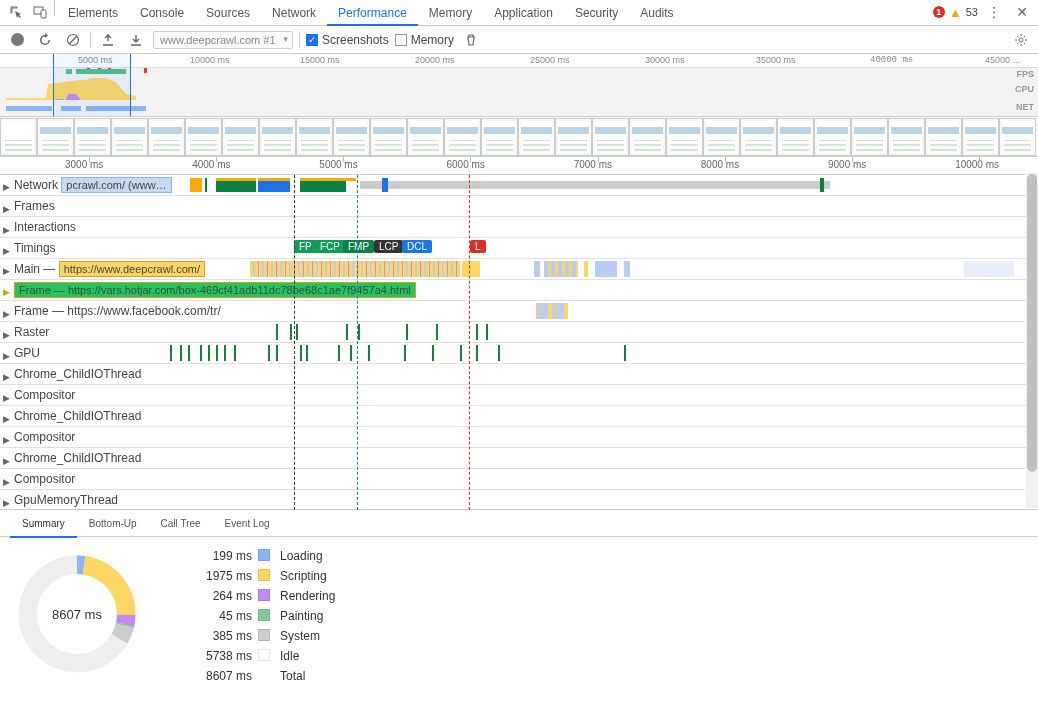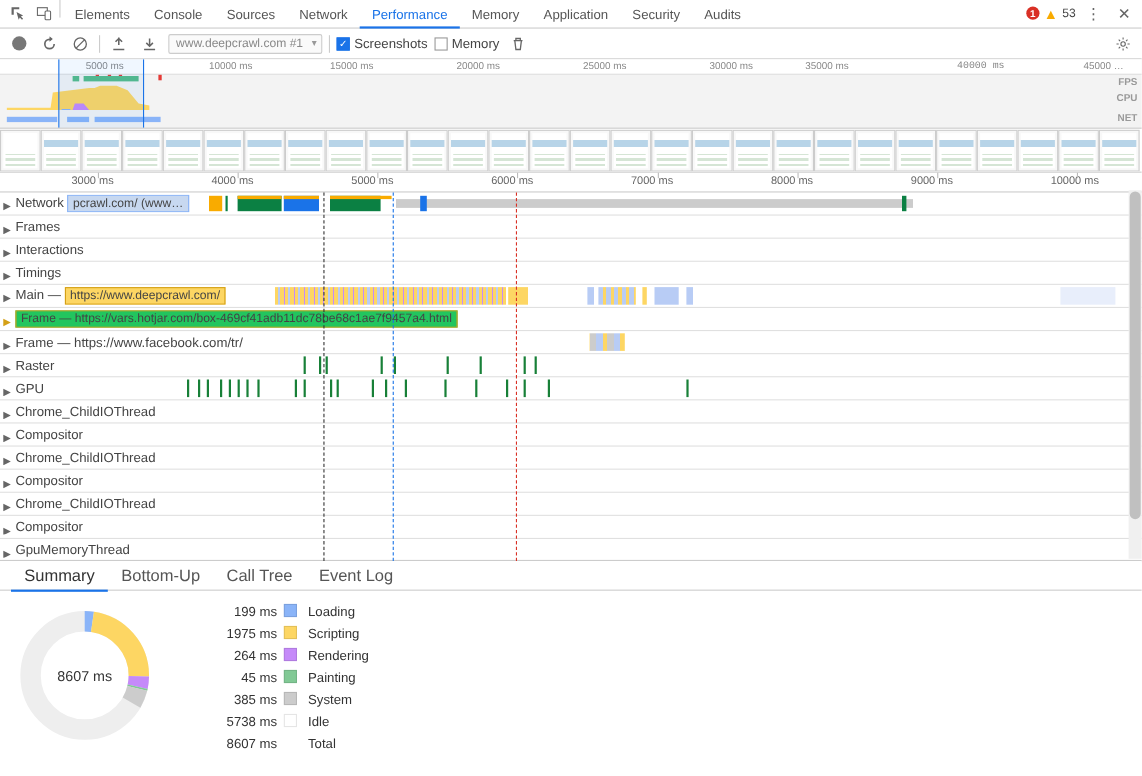--- a/index.html
+++ b/index.html
@@ -73,21 +73,21 @@
   
   .gpu-tick, .raster-tick { position: absolute; top: 2px; width: 2px; height: 16px; background: #188038; }
   
   
   .scrollbar { position: absolute; right: 0; top: 173px; width: 12px; height: 335px; background: #f0f0f0; }
   .scrollbar .thumb { width: 10px; height: 298px; background: #c0c0c0; border-radius: 5px; margin: 1px; }
   
   
   .summary-panel { position: absolute; left: 0; right: 0; bottom: 0; height: 196px; background: #fff; }
   .summary-tabs { height: 28px; border-top: 1px solid #ccc; border-bottom: 1px solid #ccc; display: flex; padding-left: 10px; }
-  .summary-tabs .stab { padding: 0 12px; height: 28px; line-height: 28px; color: #555; cursor: pointer; font-size: 15px; }
+  .summary-tabs .stab { padding: 0 12px; height: 28px; line-height: 28px; color: #555; cursor: pointer; font-size: 10px; }
   .summary-tabs .stab.active { color: #333; border-bottom: 2px solid #1a73e8; }
   .summary-body { display: flex; padding: 12px; gap: 40px; }
   .donut { width: 130px; height: 130px; position: relative; }
   .donut svg { transform: rotate(-90deg); }
   .donut-center { position: absolute; inset: 0; display: flex; align-items: center; justify-content: center; font-size: 13px; color: #333; }
   .legend { display: grid; grid-template-columns: 70px 16px auto; gap: 6px 6px; font-size: 12px; color: #333; align-content: start; }
   .legend .t { text-align: right; }
   .legend .sw { width: 12px; height: 12px; border: 1px solid rgba(0,0,0,0.1); }
 
   .net-marks { position: absolute; inset: 0; }
@@ -178,21 +178,21 @@
 </div>
 
 <div class="overview">
   <div class="ov-ruler" id="ov-ruler">
       <span style="left: 78px;">5000 ms</span>
       <span style="left: 190px;">10000 ms</span>
       <span style="left: 300px;">15000 ms</span>
       <span style="left: 415px;">20000 ms</span>
       <span style="left: 530px;">25000 ms</span>
       <span style="left: 645px;">30000 ms</span>
-      <span style="left: 732px; text-align: center;">35000 ms</span>
+      <span style="left: 756px; text-align: center;">35000 ms</span>
       <span style="left: 870px; font-family: Liberation Mono, monospace;">40000 ms</span>
       <span style="left: 985px;">45000 …</span>
     </div>
   <div class="ov-label" style="top:15px">FPS</div>
   <div class="ov-label" style="top:30px">CPU</div>
   <div class="ov-label" style="top:48px">NET</div>
   <div class="ov-marker-red" style="left:87px"></div>
   <div class="ov-marker-red" style="left:98px"></div>
   <div class="ov-marker-red" style="left:108px"></div>
   <div class="ov-marker-red" style="left:144px"></div>
@@ -343,20 +343,28 @@
   <div class="track-row">
     <div class="track-label"><span class="caret">▶</span><span>Frames</span></div>
   </div>
 
   <div class="track-row">
     <div class="track-label"><span class="caret">▶</span><span>Interactions</span></div>
   </div>
 
   <div class="track-row">
     <div class="track-label"><span class="caret">▶</span><span>Timings</span></div>
+    <div class="track-content">
+      <span class="pill fp" style="position:absolute;left:114px;top:2px">FP</span>
+      <span class="pill fcp" style="position:absolute;left:135px;top:2px">FCP</span>
+      <span class="pill fmp" style="position:absolute;left:163px;top:2px">FMP</span>
+      <span class="pill lcp" style="position:absolute;left:194px;top:2px">LCP</span>
+      <span class="pill dcl" style="position:absolute;left:222px;top:2px">DCL</span>
+      <span class="pill l" style="position:absolute;left:290px;top:2px">L</span>
+    </div>
   </div>
 
   <div class="track-row fw">
     <div class="track-label"><span class="caret">▶</span><span>Main — </span><span class="main-badge">https://www.deepcrawl.com/</span></div>
     <div class="track-content">
       <div class="flame-fill" style="left:70px;width:210px;background:repeating-linear-gradient(90deg,#fdd663 0 3px,#b8ccf5 3px 5px,#fdd663 5px 8px,#c58af9 8px 9px)"></div>
       <div class="flame-fill" style="left:282px;width:18px;background:#fdd663"></div>
       <div class="flame-fill" style="left:354px;width:6px;background:#b8ccf5"></div>
       <div class="flame-fill" style="left:364px;width:34px;background:repeating-linear-gradient(90deg,#b8ccf5 0 4px,#fdd663 4px 7px)"></div>
       <div class="flame-fill" style="left:404px;width:4px;background:#fdd663"></div>

